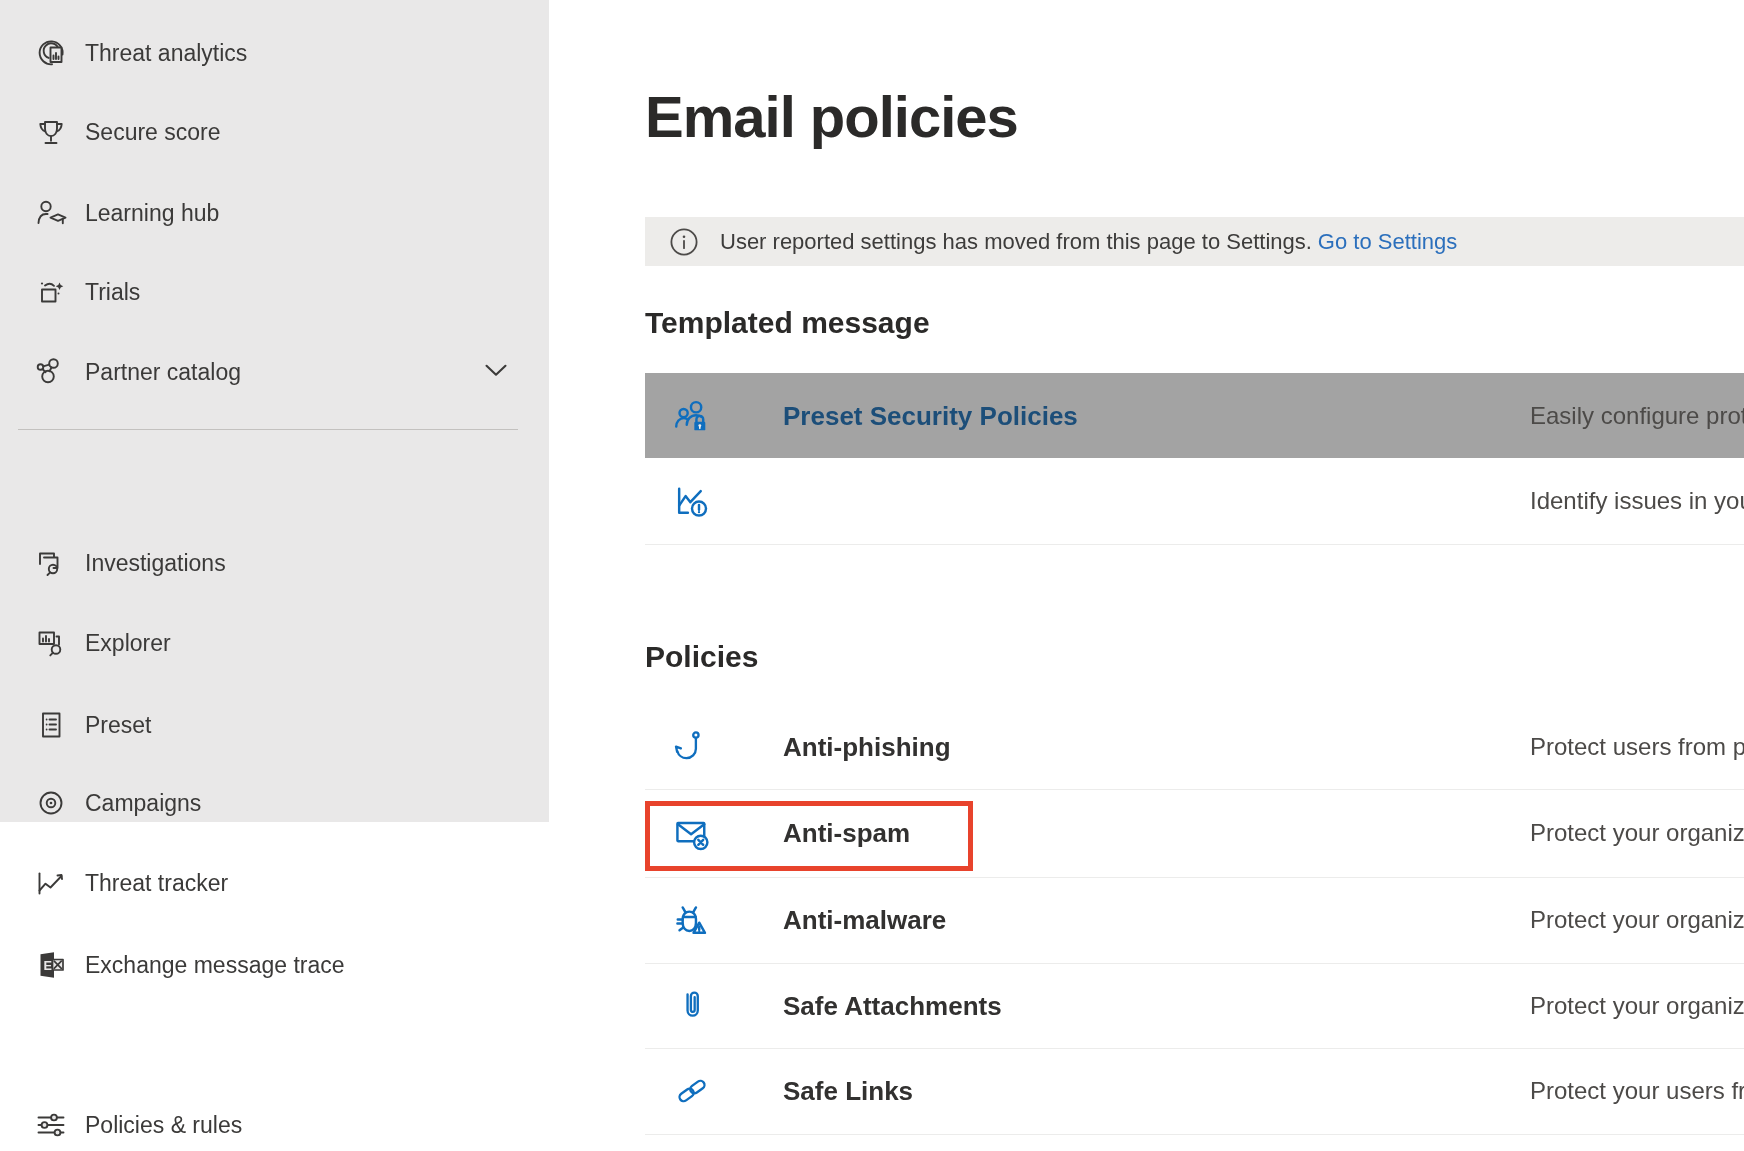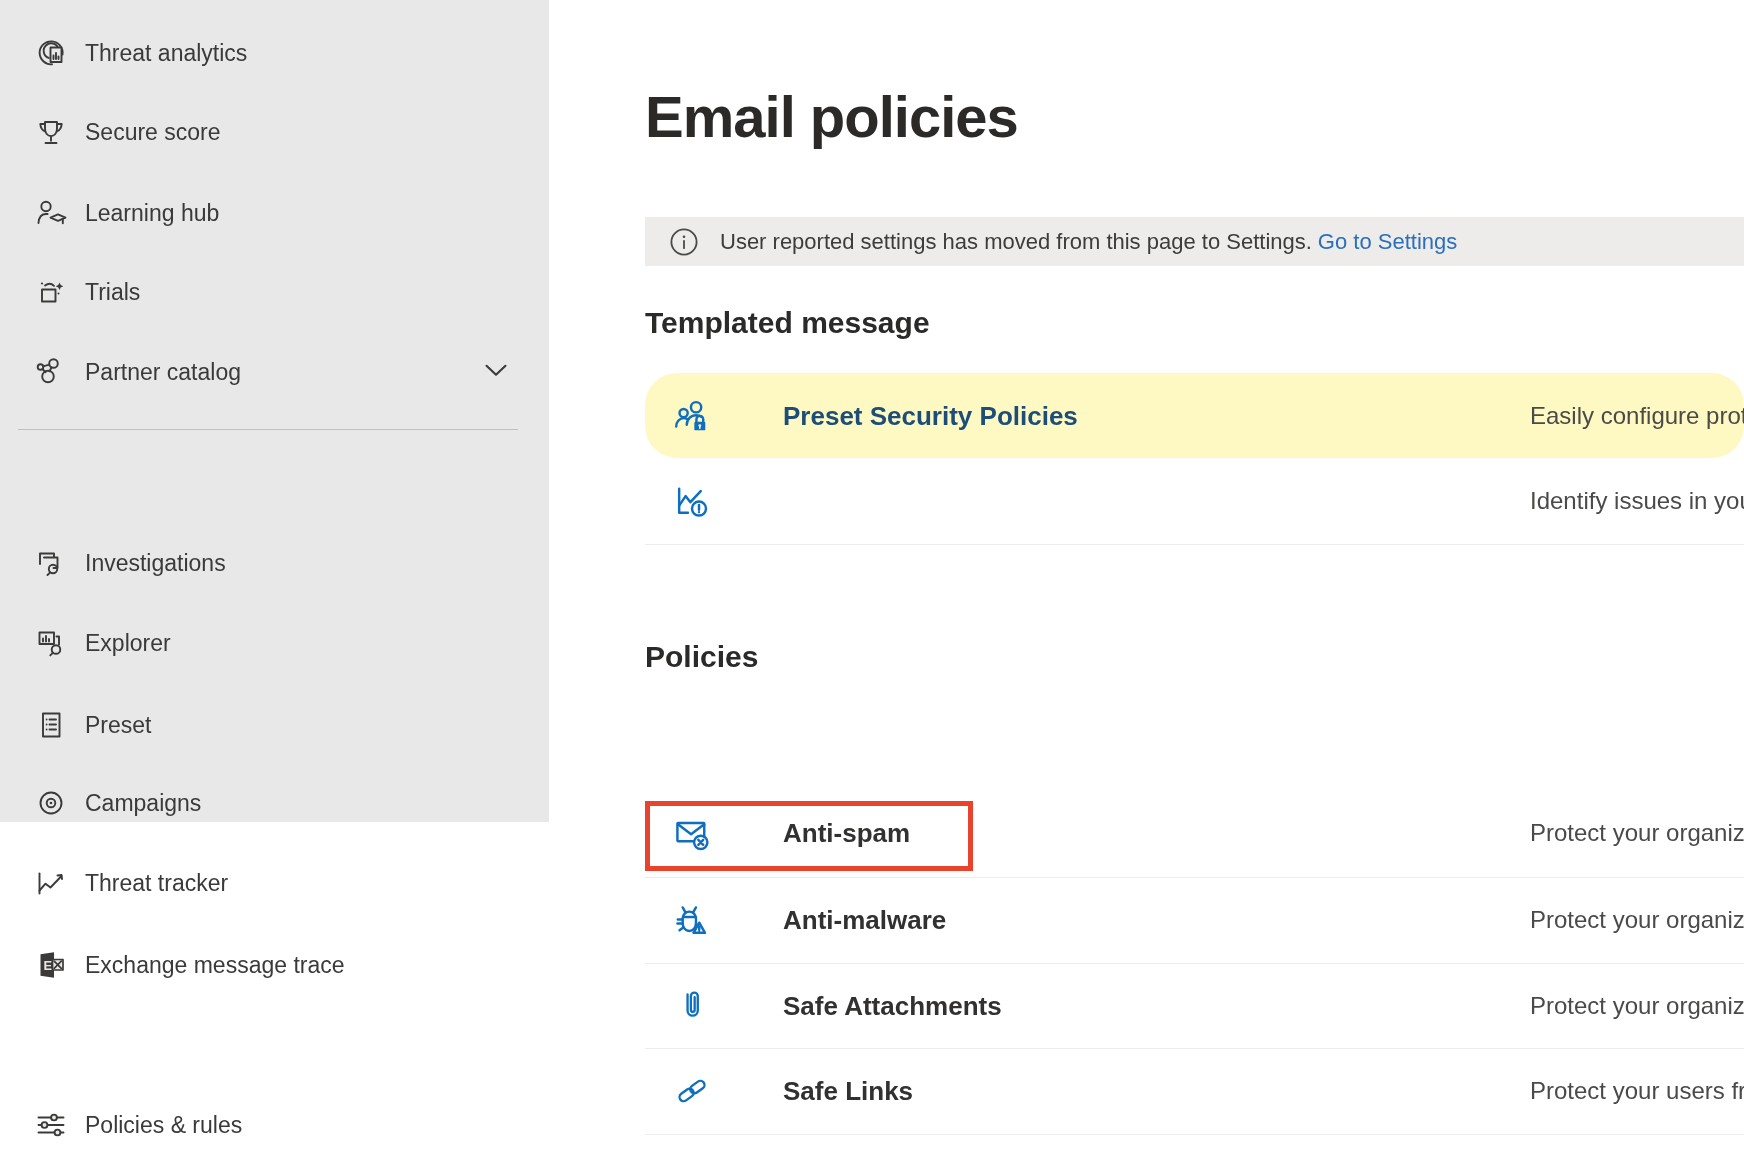--- a/index.html
+++ b/index.html
@@ -17,21 +17,21 @@
   .nav-divider{position:absolute;left:18px;width:500px;height:0;border-top:1px solid #c3c1bf;}
   .sicon{stroke:#3b3a39;stroke-width:1.9;fill:none;stroke-linecap:round;stroke-linejoin:round;}
   
   .main-title{position:absolute;left:645px;top:44px;font-size:58px;font-weight:700;color:#2b2a29;letter-spacing:-1px;}
   .banner{position:absolute;left:645px;top:169px;width:1099px;height:49px;background:#edecea;margin-top:48px;}
   .banner .info{position:absolute;left:25px;top:50%;transform:translateY(-50%);width:28px;height:28px;}
   .banner .btext{position:absolute;left:75px;top:50%;transform:translateY(-50%);font-size:22px;color:#3d3c3b;white-space:nowrap;}
   .banner a{color:#2b6fbc;text-decoration:none;cursor:pointer;margin-left:6px;}
   .section-heading{position:absolute;left:645px;font-size:30px;font-weight:700;color:#2b2a29;}
   .prow{position:absolute;left:645px;width:1099px;cursor:pointer;}
-  .prow.gray{background:#fef9c3;border-radius:32px;}
+  .prow.gray{background:#a3a3a3;}
   .prow.bordered{border-bottom:1px solid #ececeb;}
   .prow .ricon{position:absolute;left:26px;top:50%;transform:translateY(-50%);width:42px;height:42px;
                display:flex;align-items:center;justify-content:center;}
   .prow .rname{position:absolute;left:138px;top:50%;transform:translateY(-50%);
                font-size:26px;font-weight:700;color:#323130;white-space:nowrap;}
   .prow .rname.navy{color:#1c4e79;}
   .prow .rdesc{position:absolute;left:885px;top:50%;transform:translateY(-50%);
                font-size:24px;color:#4c4a48;white-space:nowrap;}
   .bicon{stroke:#0f6ebe;stroke-width:2.1;fill:none;stroke-linecap:round;stroke-linejoin:round;}
   .redbox{position:absolute;left:645px;top:801px;width:328px;height:70px;
@@ -242,20 +242,31 @@
         <circle cx="24" cy="24.5" r="6" fill="#fff"></circle>
         <path d="M24 21.3v4.2"></path>
         <circle cx="24" cy="27.6" r="1" fill="#0f6ebe" stroke="none"></circle>
       </svg>
     </span>
     <span class="rdesc">Identify issues in you</span>
   </div>
 
   <div class="section-heading" style="top:640px">Policies</div>
 
+  <div class="prow bordered" style="top:704px;height:85px">
+    <span class="ricon">
+      <svg width="40" height="40" viewBox="0 0 36 36" class="bicon">
+        <circle cx="21.5" cy="7.3" r="2.4"></circle>
+        <path d="M21.5 9.8v9.7c0 4.7-3.8 8.5-8.5 8.5-3.9 0-7.2-2.6-8.2-6.2"></path>
+        <path d="M4.6 22.2l-1-4.6 4.4 1.7"></path>
+      </svg>
+    </span>
+    <span class="rname">Anti-phishing</span>
+    <span class="rdesc">Protect users from p</span>
+  </div>
 
   <div class="prow bordered" style="top:789px;height:88px">
     <span class="ricon">
       <svg width="42" height="42" viewBox="0 0 36 36" class="bicon">
         <rect x="5.5" y="9.5" width="23" height="15.5" rx="0.5"></rect>
         <path d="M6 10.5l11.2 8.6L28.5 10.5"></path>
         <circle cx="25.5" cy="26" r="5.7" fill="#fff"></circle>
         <path d="M23.4 23.9l4.2 4.2 M27.6 23.9l-4.2 4.2"></path>
       </svg>
     </span>

